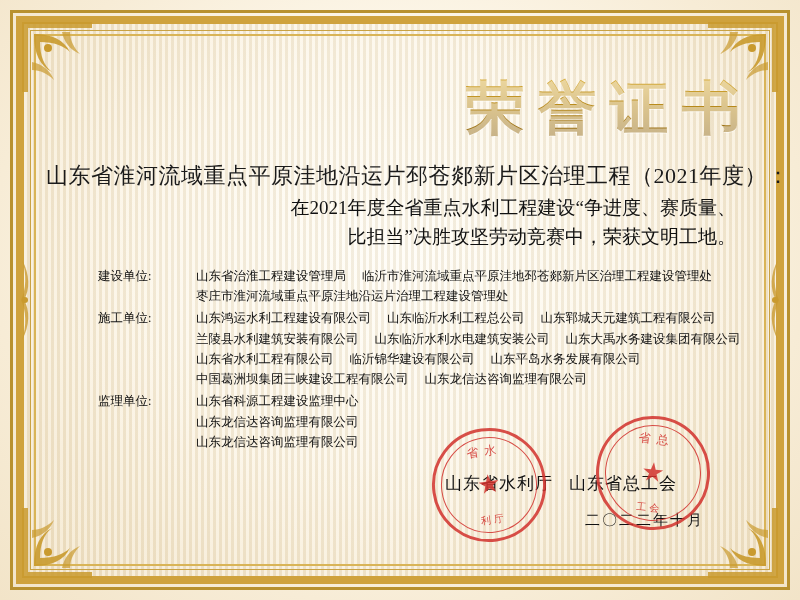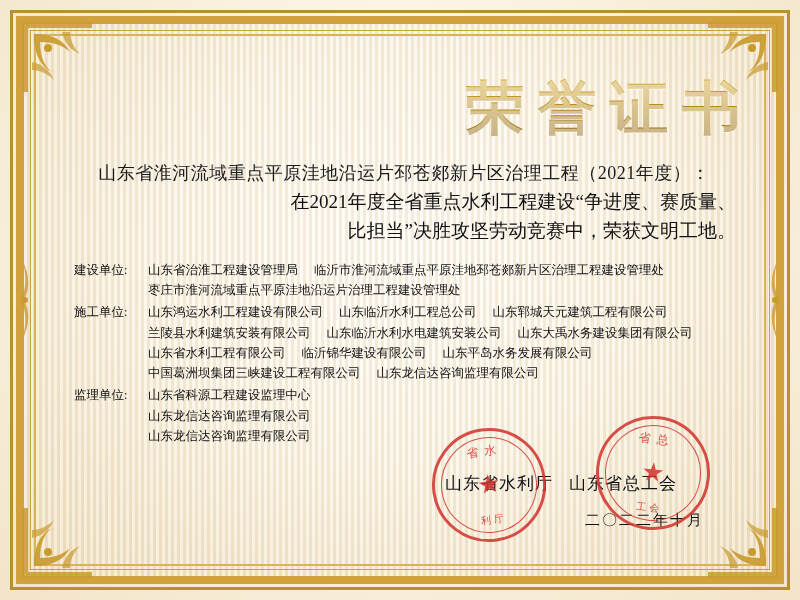--- a/index.html
+++ b/index.html
@@ -91,25 +91,24 @@
     -webkit-background-clip: text;
     background-clip: text;
     -webkit-text-fill-color: transparent;
     text-shadow: 0 1px 0 rgba(255,255,255,0.5);
     line-height: 1.05;
   }
 
   .subject {
     margin-top: 22px;
     text-align: center;
-    font-size: 18px;
+    font-size: 22px;
     color: #1b1b1b;
     letter-spacing: 0.5px;
     white-space: nowrap;
-    margin-left: 8px;
   }
 
   .body-text {
     margin: 2px 18px 0 18px;
     font-size: 19px;
     color: #111111;
     line-height: 1.55;
     text-align: right;
   }
   .body-text .indent { display: inline-block; width: 38px; }
@@ -122,26 +121,26 @@
   }
   .unit-block {
     display: flex;
     align-items: flex-start;
     margin-bottom: 2px;
   }
   .unit-label {
     width: 74px;
     flex: 0 0 74px;
     text-align: left;
-    padding-left: 28px;
+    padding-left: 52px;
     box-sizing: content-box;
     white-space: nowrap;
   }
   .unit-lines { flex: 1 1 auto; }
-  .unit-line { white-space: nowrap; }
+  .unit-line { white-space: nowrap; padding-left: 24px; }
   .unit-line span { margin-right: 16px; }
 
   .signature {
     position: absolute;
     right: 34px;
     bottom: 26px;
     text-align: center;
     width: 330px;
   }
   .sig-orgs {

